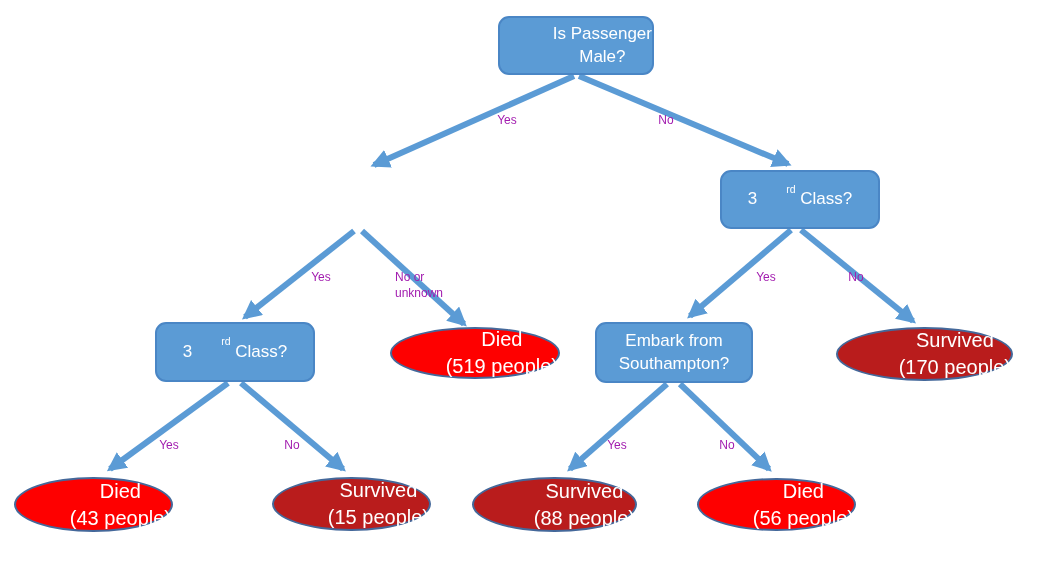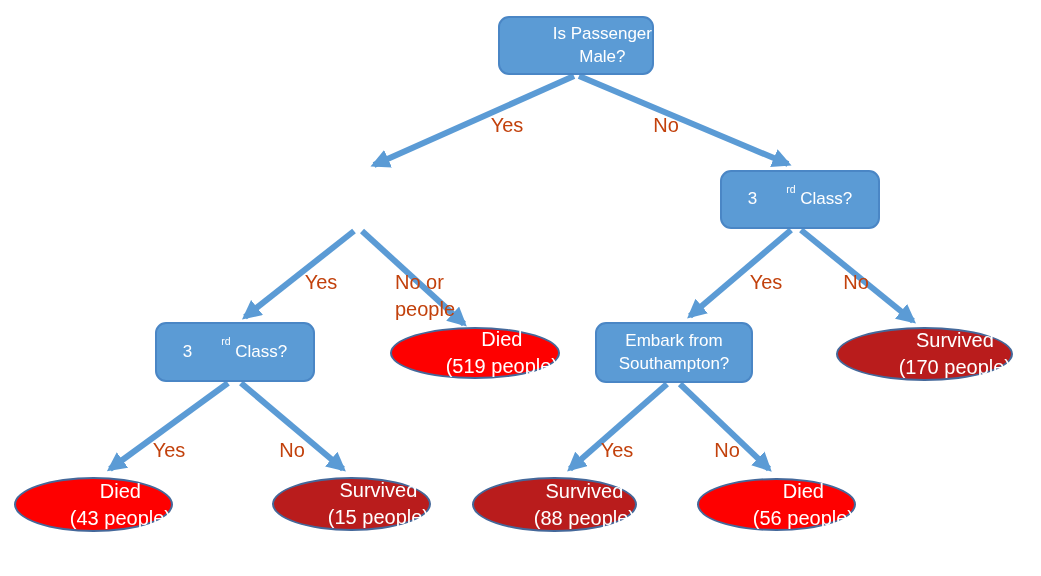--- a/index.html
+++ b/index.html
@@ -36,22 +36,22 @@
   .outcome {
     border-radius: 50%;
     border: 2px solid #44689a;
     font-size: 20px;
     justify-content: flex-end;
   }
   .died { background: #fe0000; }
   .survived { background: #b91c1c; }
   .elabel {
     position: absolute;
-    color: #c2410c;
-    font-size: 20px;
+    color: #a21caf;
+    font-size: 12px;
     white-space: pre-line;
     line-height: 1.35;
   }
   .elabel.center { text-align: center; }
   sup {
     font-size: 0.62em;
     line-height: 0;
     position: relative;
     top: -0.45em;
     padding-left: 29px;
@@ -127,21 +127,21 @@
   <div class="node outcome died" style="left:697px; top:478px; width:159px; height:53px;">
     <span>Died
 (56 people)</span>
   </div>
 
   <div class="elabel center" style="left:486px; top:112px; width:42px;">Yes</div>
   <div class="elabel center" style="left:646px; top:112px; width:40px;">No</div>
 
   <div class="elabel center" style="left:300px; top:269px; width:42px;">Yes</div>
   <div class="elabel" style="left:395px; top:269px; width:90px;">No or
-people</div>
+unknown</div>
 
   <div class="elabel center" style="left:148px; top:437px; width:42px;">Yes</div>
   <div class="elabel center" style="left:272px; top:437px; width:40px;">No</div>
 
   <div class="elabel center" style="left:745px; top:269px; width:42px;">Yes</div>
   <div class="elabel center" style="left:836px; top:269px; width:40px;">No</div>
 
   <div class="elabel center" style="left:596px; top:437px; width:42px;">Yes</div>
   <div class="elabel center" style="left:707px; top:437px; width:40px;">No</div>
 

